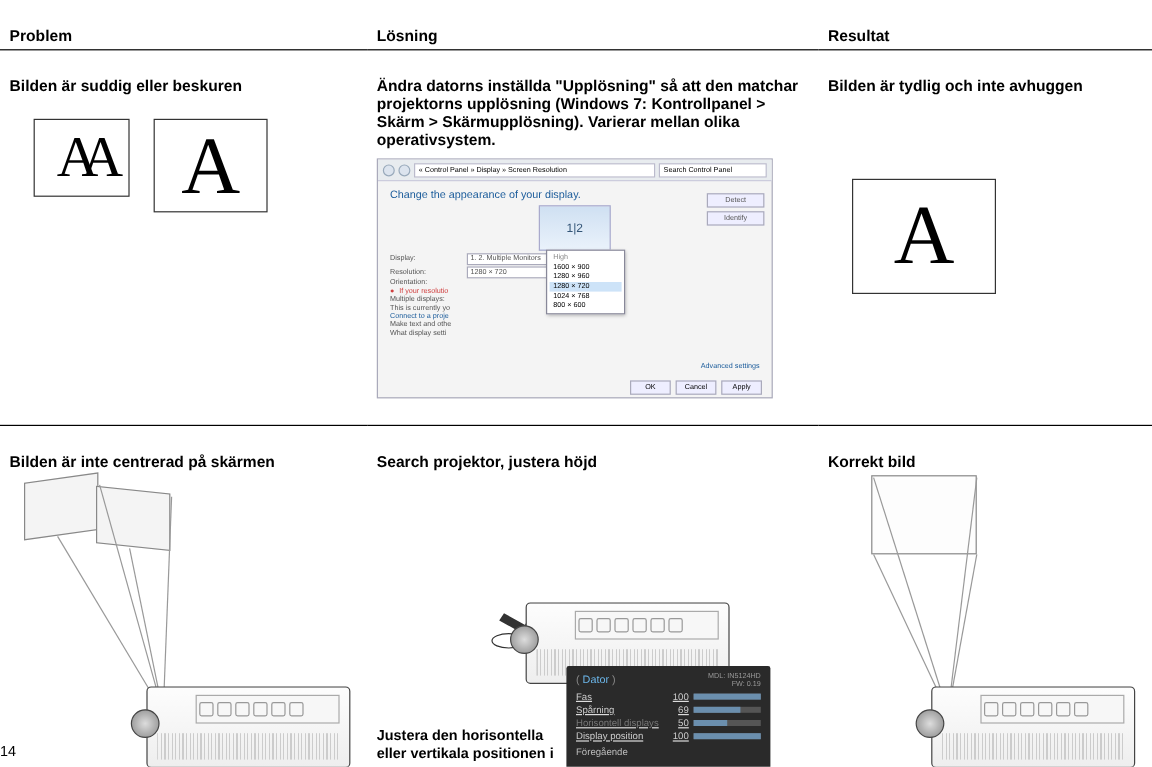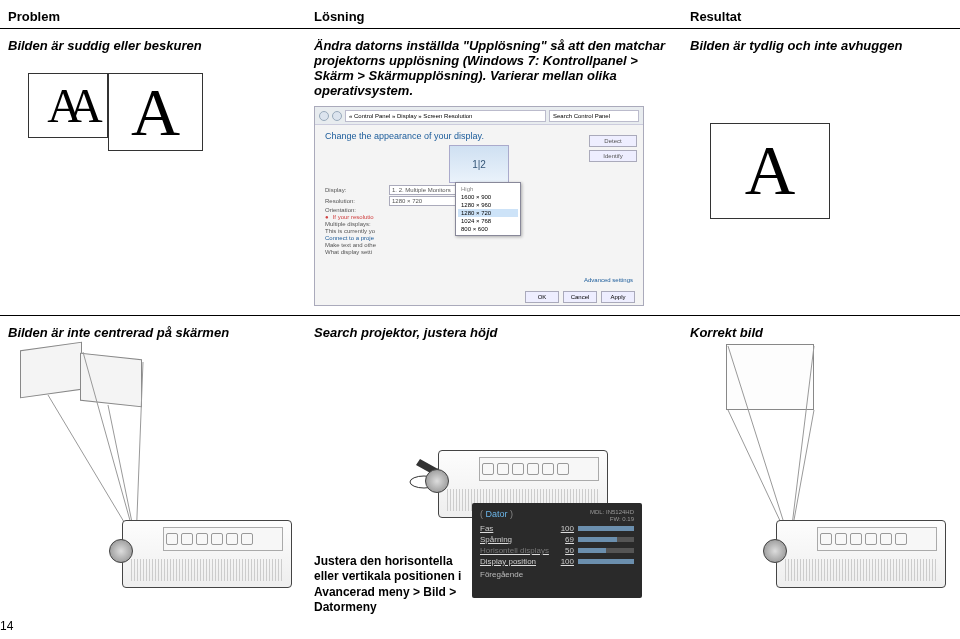--- a/index.html
+++ b/index.html
@@ -1,24 +1,24 @@
 <!DOCTYPE html>
 <html><head>
 <meta charset="utf-8">
 <style>
   * { box-sizing: border-box; margin: 0; padding: 0; }
   body { font-family: Arial, Helvetica, sans-serif; width: 960px; height: 639px; background: #fff; font-size: 13px; color: #000; position: relative; }
   .table { width: 100%; border-collapse: collapse; }
-  .table td { vertical-align: top; padding: 9px 8px; }
+  .table td { vertical-align: top; padding: 22px 8px; }
   .table tr.head td { border-bottom: 1px solid #000; font-weight: bold; padding-bottom: 4px; }
   .col1 { width: 32%; }
   .col2 { width: 39%; }
   .col3 { width: 29%; }
-  .bold { font-weight: bold; font-style: italic; }
-  .row1-imgs { display: flex; margin-top: 20px; align-items: flex-start; padding-left: 20px; }
+  .bold { font-weight: bold; }
+  .row1-imgs { display: flex; gap: 20px; margin-top: 20px; align-items: flex-start; padding-left: 20px; }
   .screen { border: 1.5px solid #333; background: #fff; display: flex; align-items: center; justify-content: center; }
   .screen.small { width: 80px; height: 65px; font-family: 'Times New Roman', serif; font-size: 48px; letter-spacing: -14px; }
   .screen.med { width: 95px; height: 78px; font-family: 'Times New Roman', serif; font-size: 68px; }
   .screen.large { width: 120px; height: 96px; font-family: 'Times New Roman', serif; font-size: 70px; }
   .win7 { border: 1px solid #aab; width: 330px; height: 200px; margin-top: 8px; background: #f4f4f4; font-size: 7px; position: relative; }
   .win7-top { height: 18px; background: #e8ecef; border-bottom: 1px solid #ccd; display: flex; align-items: center; padding: 0 4px; gap: 3px; }
   .win7-top .nav { width: 10px; height: 10px; border-radius: 50%; background: #dce4ee; border: 1px solid #9ab; }
   .win7-top .addr { flex: 1; height: 12px; border: 1px solid #bbc; background: #fff; display: flex; align-items: center; padding: 0 3px; font-size: 6px; }
   .win7-top .srch { width: 90px; height: 12px; border: 1px solid #bbc; background: #fff; font-size: 6px; padding: 0 3px; display:flex; align-items:center;}
   .win7-body { padding: 6px 10px; color: #555; }

